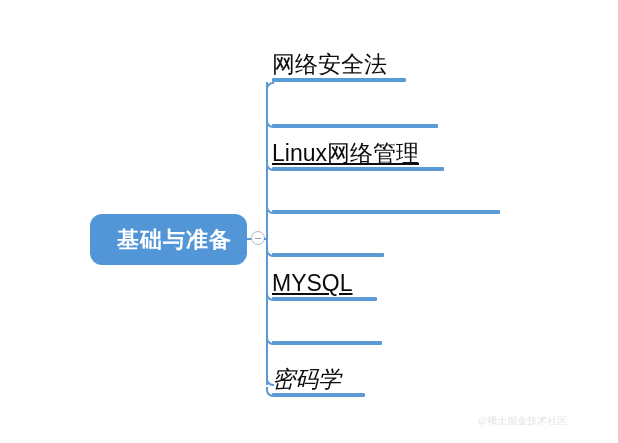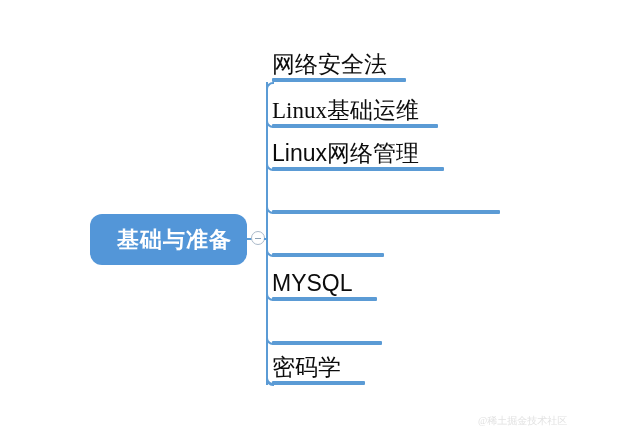--- a/index.html
+++ b/index.html
@@ -147,20 +147,21 @@
 
   
   .font-serif .branch-label {
     font-family: "Liberation Serif", "DejaVu Serif", serif;
     font-size: 23px;
   }
   
   .font-sans .branch-label {
     font-family: "Liberation Sans", "DejaVu Sans", sans-serif;
     font-size: 23px;
+    text-decoration: underline;
   }
 
   
   #watermark {
     position: absolute;
     left: 478px;
     top: 414px;
     color: #e2e2e2;
     font-family: "Liberation Serif", "DejaVu Serif", serif;
     font-size: 10px;
@@ -183,21 +184,20 @@
   <div id="trunk"></div>
   <div class="trunk-cap" id="trunk-cap-top"></div>
   <div class="trunk-cap" id="trunk-cap-bottom"></div>
 
   <div id="branches">
       <div class="branch font-serif" style="top: 44px; width: 134px; height: 38px;">
         <span class="branch-label">网络安全法</span>
         <div class="branch-rule" style="width: 134px; background: rgb(91, 155, 213);"></div>
       </div>
       <div class="branch font-serif" style="top: 90px; width: 166px; height: 38px;">
-        <span class="branch-label">Linux基础运维</span>
         <div class="branch-rule" style="width: 166px; background: rgb(91, 155, 213);"></div>
         <div class="elbow"></div>
       </div>
       <div class="branch font-sans" style="top: 133px; width: 172px; height: 38px;">
         <span class="branch-label">Linux网络管理</span>
         <div class="branch-rule" style="width: 172px; background: rgb(91, 155, 213);"></div>
         <div class="elbow"></div>
       </div>
       <div class="branch font-sans" style="top: 176px; width: 228px; height: 38px;">
         <div class="branch-rule" style="width: 228px; background: rgb(91, 155, 213);"></div>
@@ -209,21 +209,21 @@
       </div>
       <div class="branch font-sans" style="top: 263px; width: 105px; height: 38px;">
         <span class="branch-label">MYSQL</span>
         <div class="branch-rule" style="width: 105px; background: rgb(91, 155, 213);"></div>
         <div class="elbow"></div>
       </div>
       <div class="branch font-sans" style="top: 307px; width: 110px; height: 38px;">
         <div class="branch-rule" style="width: 110px; background: rgb(91, 155, 213);"></div>
         <div class="elbow"></div>
       </div>
-      <div class="branch font-serif" style="top: 347px; width: 93px; height: 38px;">
+      <div class="branch font-serif" style="top: 359px; width: 93px; height: 38px; font-style: italic;">
         <span class="branch-label">密码学</span>
         <div class="branch-rule" style="width: 93px; background: rgb(91, 155, 213);"></div>
         <div class="elbow"></div>
       </div>
     </div>
 
   <div id="watermark">@稀土掘金技术社区</div>
 </div>
 
 </body></html>

